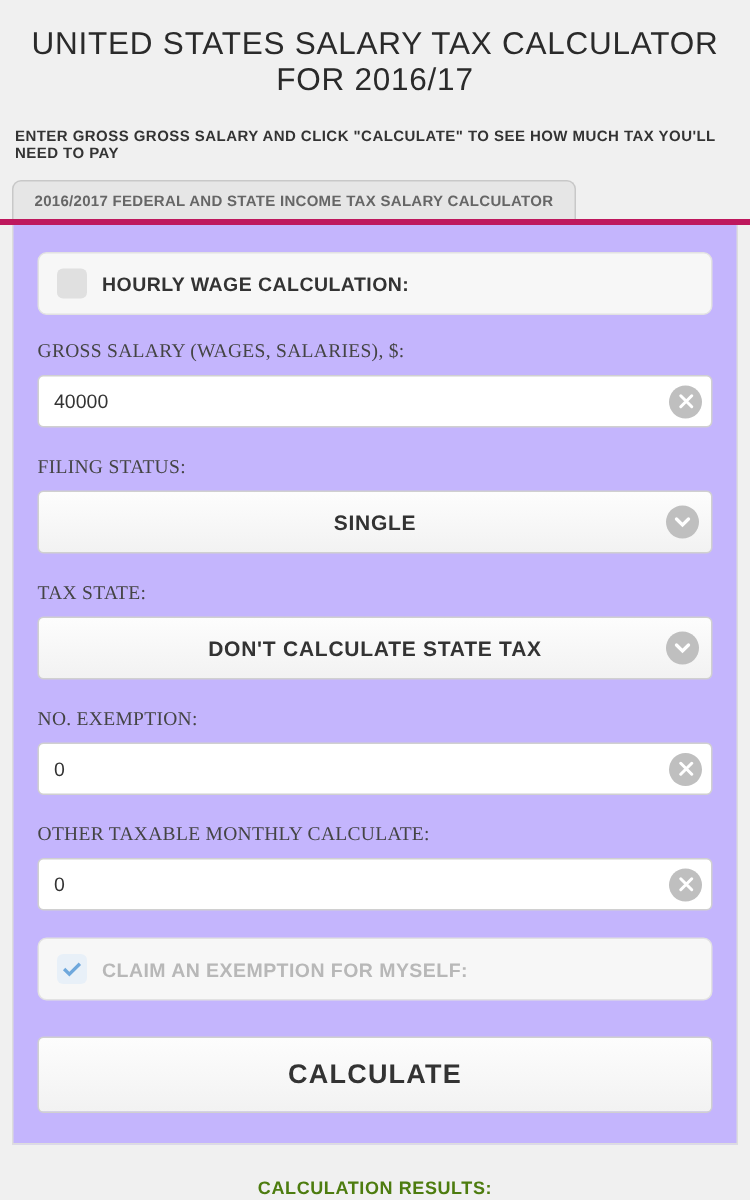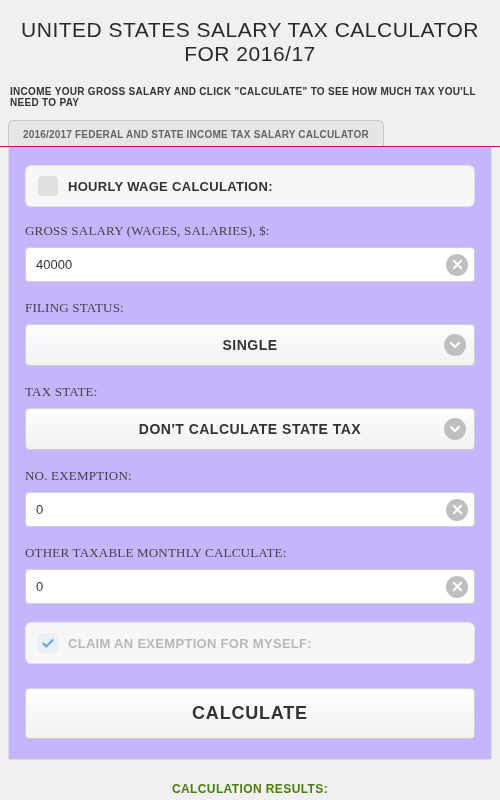--- a/index.html
+++ b/index.html
@@ -20,21 +20,21 @@
 .instruction {
   font-size: 10px;
   font-weight: 700;
   text-align: left;
   padding: 10px 10px 12px;
   letter-spacing: 0.3px;
   color: #333;
 }
 .tab-row {
   padding: 0 8px;
-  border-bottom: 1px solid #be185d;
+  border-bottom: 4px solid #be185d;
 }
 .tab {
   display: inline-block;
   background: #e6e6e6;
   border: 1px solid #c8c8c8;
   border-bottom: none;
   border-radius: 6px 6px 0 0;
   padding: 8px 14px 6px;
   font-size: 10px;
   font-weight: 700;
@@ -178,21 +178,21 @@
   margin: 0 12px 0;
   border: 1px solid #e2e4ea;
   padding: 10px 6px 6px;
 }
 </style>
 </head>
 <body>
 
 <h1 class="page-title">UNITED STATES SALARY TAX CALCULATOR FOR 2016/17</h1>
 
-<div class="instruction">INCOME YOUR GROSS SALARY AND CLICK "CALCULATE" TO SEE HOW MUCH TAX YOU'LL NEED TO PAY</div>
+<div class="instruction">ENTER GROSS GROSS SALARY AND CLICK "CALCULATE" TO SEE HOW MUCH TAX YOU'LL NEED TO PAY</div>
 
 <div class="tab-row">
   <div class="tab">2016/2017 FEDERAL AND STATE INCOME TAX SALARY CALCULATOR</div>
 </div>
 
 <div class="form-panel">
 
   <div class="check-row">
     <span class="check-box">
       

